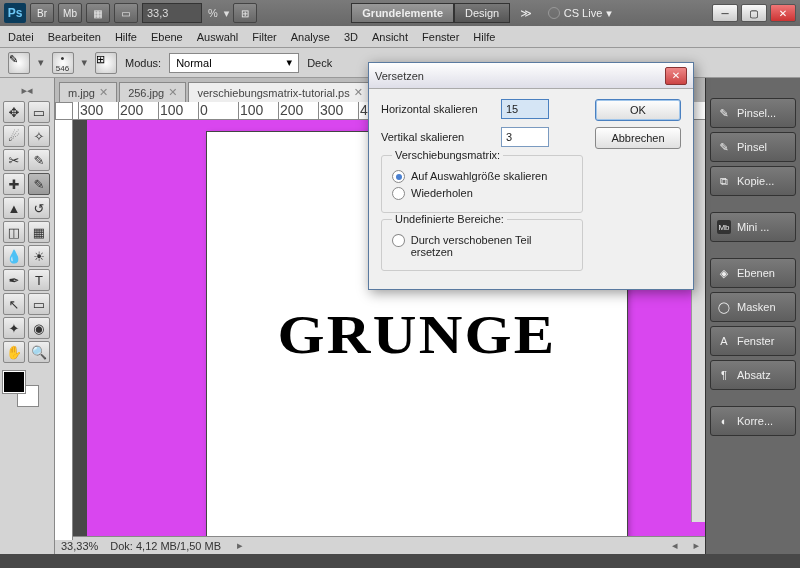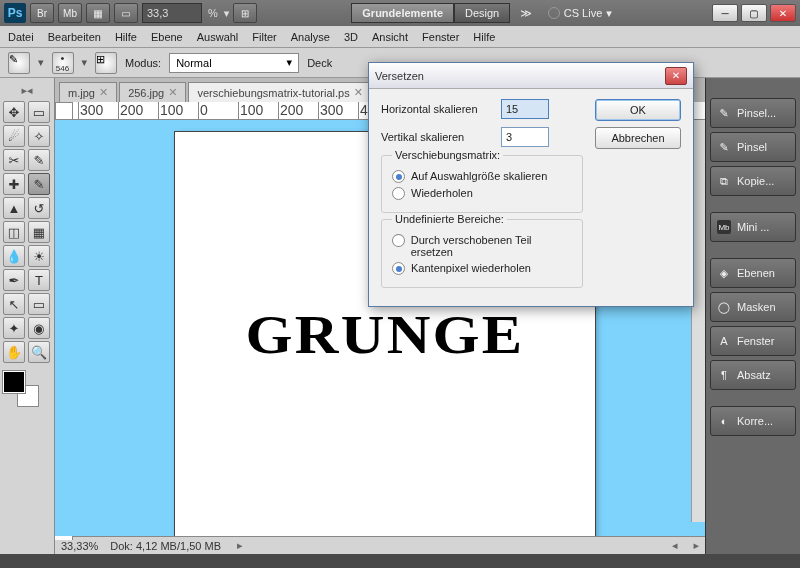--- a/index.html
+++ b/index.html
@@ -34,21 +34,21 @@
 .swatch-bg { position:absolute; width:22px;height:22px;background:#fff;border:1px solid #888;bottom:0;right:4px; }
 .canvas-area { flex: 1; background: #484848; display: flex; flex-direction: column; position: relative; }
 .doc-tabs { height: 24px; background: #bbb; display: flex; align-items: flex-end; padding: 0 4px; }
 .doc-tab { padding: 3px 8px; background: #d4d4d4; border: 1px solid #888; border-bottom: none; margin-right: 2px; font-size:10px; color:#444; display:flex;align-items:center;gap:4px; }
 .doc-tab.active { background: #eee; }
 .doc-tab .x { color:#888; }
 .ruler-h { height: 18px; background: #fff; border-bottom: 1px solid #888; display:flex;align-items:flex-end; overflow:hidden; position:relative; margin-left:18px; }
 .ruler-v { width: 18px; background: #fff; border-right: 1px solid #888; position:absolute; top:42px; bottom:14px; left:0; }
 .ruler-corner { width:18px;height:18px;background:#fff;border:1px solid #888;position:absolute;top:24px;left:0; }
 .tick { position:absolute; font-size:14px; color:#444; border-left:1px solid #888; padding-left:1px; height:100%; }
-.canvas-wrap { flex:1; background: #7dd3fc; position:relative; margin-left:0; overflow:hidden; }
+.canvas-wrap { flex:1; background: #d946ef; position:relative; margin-left:32px; overflow:hidden; }
 .canvas { position:absolute; top:12px; left:120px; width:420px; height:430px; background:#fff; box-shadow: 0 0 0 1px #444, 2px 2px 6px rgba(0,0,0,.3); }
 .canvas-text { font-family: Georgia, "Times New Roman", serif; font-weight: 900; font-size: 54px; letter-spacing: 2px; color:#000; position:absolute; top:172px; width:100%; text-align:center; transform: scaleX(1.12); }
 .status { height: 18px; background: #d4d4d4; border-top: 1px solid #888; display:flex;align-items:center;padding:0 6px;gap:12px;font-size:10px;color:#333; }
 .status .carets { margin-left:4px;color:#666; }
 .scrollbar-v { position:absolute;top:42px;bottom:32px;right:0;width:14px;background:#ddd;border-left:1px solid #999; }
 .panels { width: 95px; background: #696969; border-left: 1px solid #333; padding: 20px 4px 4px; display:flex;flex-direction:column;gap:4px; }
 .panel-btn { height: 30px; background: linear-gradient(#7a7a7a,#5e5e5e); border: 1px solid #333; border-radius: 3px; color:#eee; display:flex;align-items:center;gap:6px;padding:0 6px;font-size:10px; }
 .panel-gap { height: 8px; }
 .panel-icon { width:14px;height:14px;display:flex;align-items:center;justify-content:center;font-size:11px; }
 
@@ -287,24 +287,20 @@
             </div>
         </div>
       </div>
       <div class="fieldset">
         <span class="legend">Undefinierte Bereiche:</span>
         <div class="opts">
           <div class="radio-row">
               <span class="radio"></span>
               <span>Durch verschobenen Teil ersetzen</span>
             </div>
-          <div class="radio-row">
-              <span class="radio checked"></span>
-              <span>Kantenpixel wiederholen</span>
-            </div>
         </div>
       </div>
     </div>
     <div class="dlg-right">
       <div class="dlg-btn primary">OK</div>
       <div class="dlg-btn">Abbrechen</div>
     </div>
   </div>
 </div>
 

